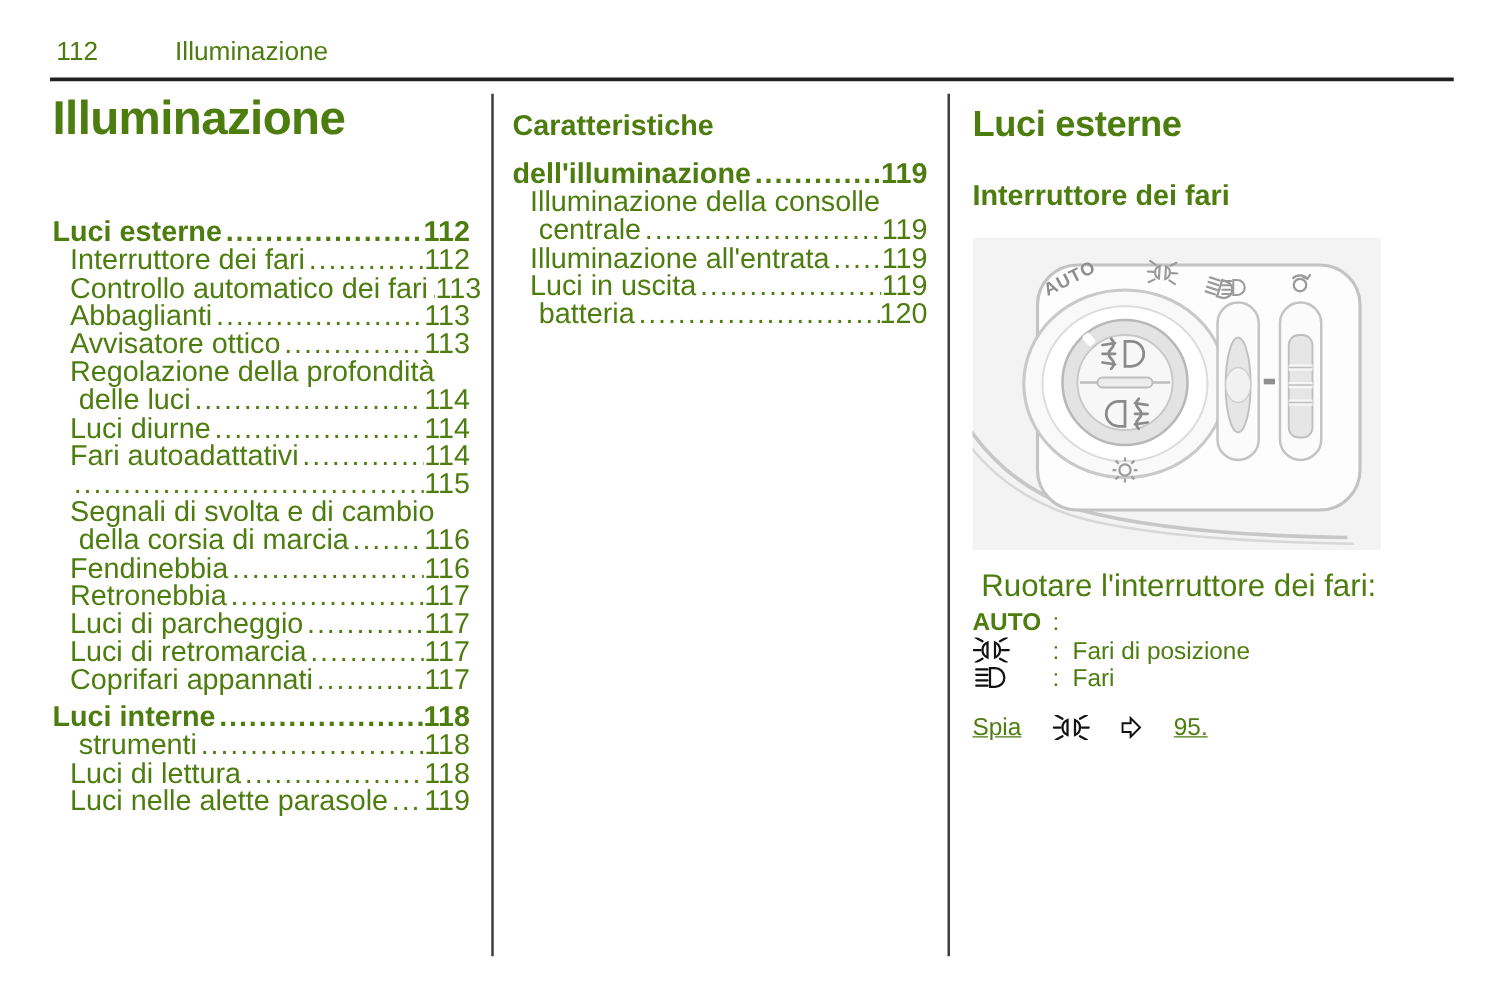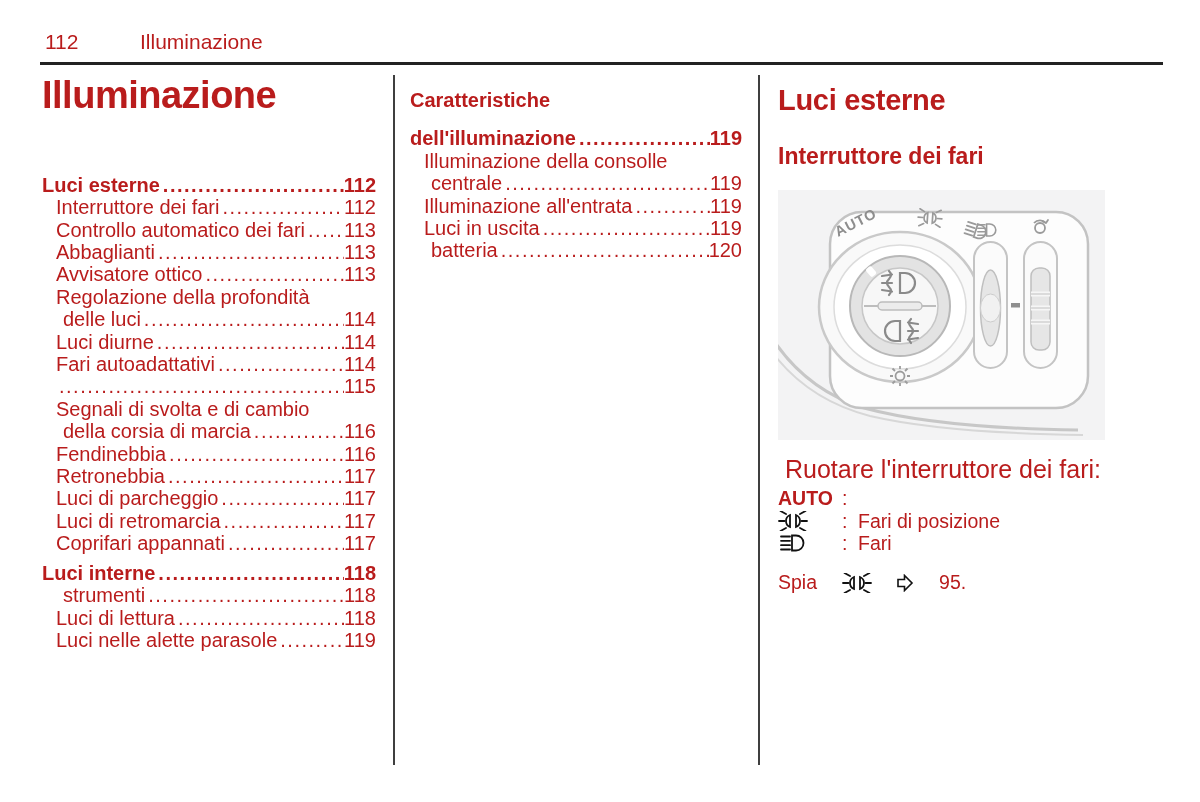--- a/index.html
+++ b/index.html
@@ -1,37 +1,37 @@
 <!DOCTYPE html>
 <html><head>
 <meta charset="utf-8">
 <style>
   html,body{margin:0;padding:0;background:#ffffff;}
   .page{position:relative;width:1200px;height:802px;background:#fff;overflow:hidden;
-        font-family:"Liberation Sans",sans-serif;color:#b91c1c;}
+        font-family:"Liberation Sans",sans-serif;color:#4d7c0f;}
 
   
   .hdr-num{position:absolute;left:45px;top:30px;font-size:21px;font-weight:500;}
   .hdr-chapter{position:absolute;left:140px;top:30px;font-size:21px;font-weight:500;}
   .hdr-rule{position:absolute;left:40px;top:62px;width:1123px;height:2.5px;background:#222;}
 
   
   .vdiv{position:absolute;top:75px;height:690px;width:1.5px;background:#3f3f3f;}
   .vdiv.d1{left:393px;}
   .vdiv.d2{left:758px;}
 
   .col{position:absolute;top:75px;}
   .col1{left:42px;width:334px;}
   .col2{left:410px;width:332px;padding-top:14px;}
   .col3{left:778px;width:330px;padding-top:9px;}
 
   h1.title{margin:0;font-size:38px;font-weight:600;letter-spacing:-.5px;line-height:1.1;}
 
   
-  .toc{font-size:20px;line-height:22.4px;}
+  .toc{font-size:23px;line-height:22.4px;}
   .col1 .toc{margin-top:57px;}
   .toc-pre{white-space:nowrap;}
   .toc-row{display:flex;align-items:baseline;}
   .toc-row .lab{white-space:nowrap;}
   .toc-row .leader{flex:1;overflow:hidden;white-space:nowrap;letter-spacing:1.5px;padding:0 3px;}
   .toc-row .pg{text-align:right;white-space:nowrap;}
   .toc-pre.b,.toc-row.b{font-weight:700;}
   .toc-row.b{margin-top:7px;}
   .toc-pre.b{margin-top:7px;}
   .toc-pre.b+.toc-row.b{margin-top:16px;}
@@ -43,21 +43,21 @@
   
   h2.sec{margin:0;font-size:29px;font-weight:600;letter-spacing:-.3px;}
   h3.sub{margin:26px 0 0 0;font-size:23px;font-weight:700;}
   figure.fig{margin:20px 0 0 0;width:327px;height:250px;}
   p.intro{margin:18px 0 0 0;font-size:25px;line-height:22.4px;text-align:center;}
   .defs{margin-top:7px;font-size:19.5px;line-height:22.4px;}
   .def-row{display:grid;grid-template-columns:64px 16px 1fr;align-items:start;}
   .def-term{font-weight:700;}
   .pre-line{white-space:pre-line;}
   .sym{vertical-align:-3px;}
-  p.note{margin:16px 0 0 0;font-size:19.5px;display:flex;align-items:center;gap:25px;}
+  p.note{margin:16px 0 0 0;font-size:19.5px;display:flex;align-items:center;gap:25px;text-decoration:underline;}
   p.note .sym{vertical-align:middle;}
 </style>
 </head>
 <body>
 
 <div class="page">
 
   <svg width="0" height="0" style="position:absolute" aria-hidden="true">
     <defs>
       <g id="posHalf" fill="none" stroke-linecap="round">

